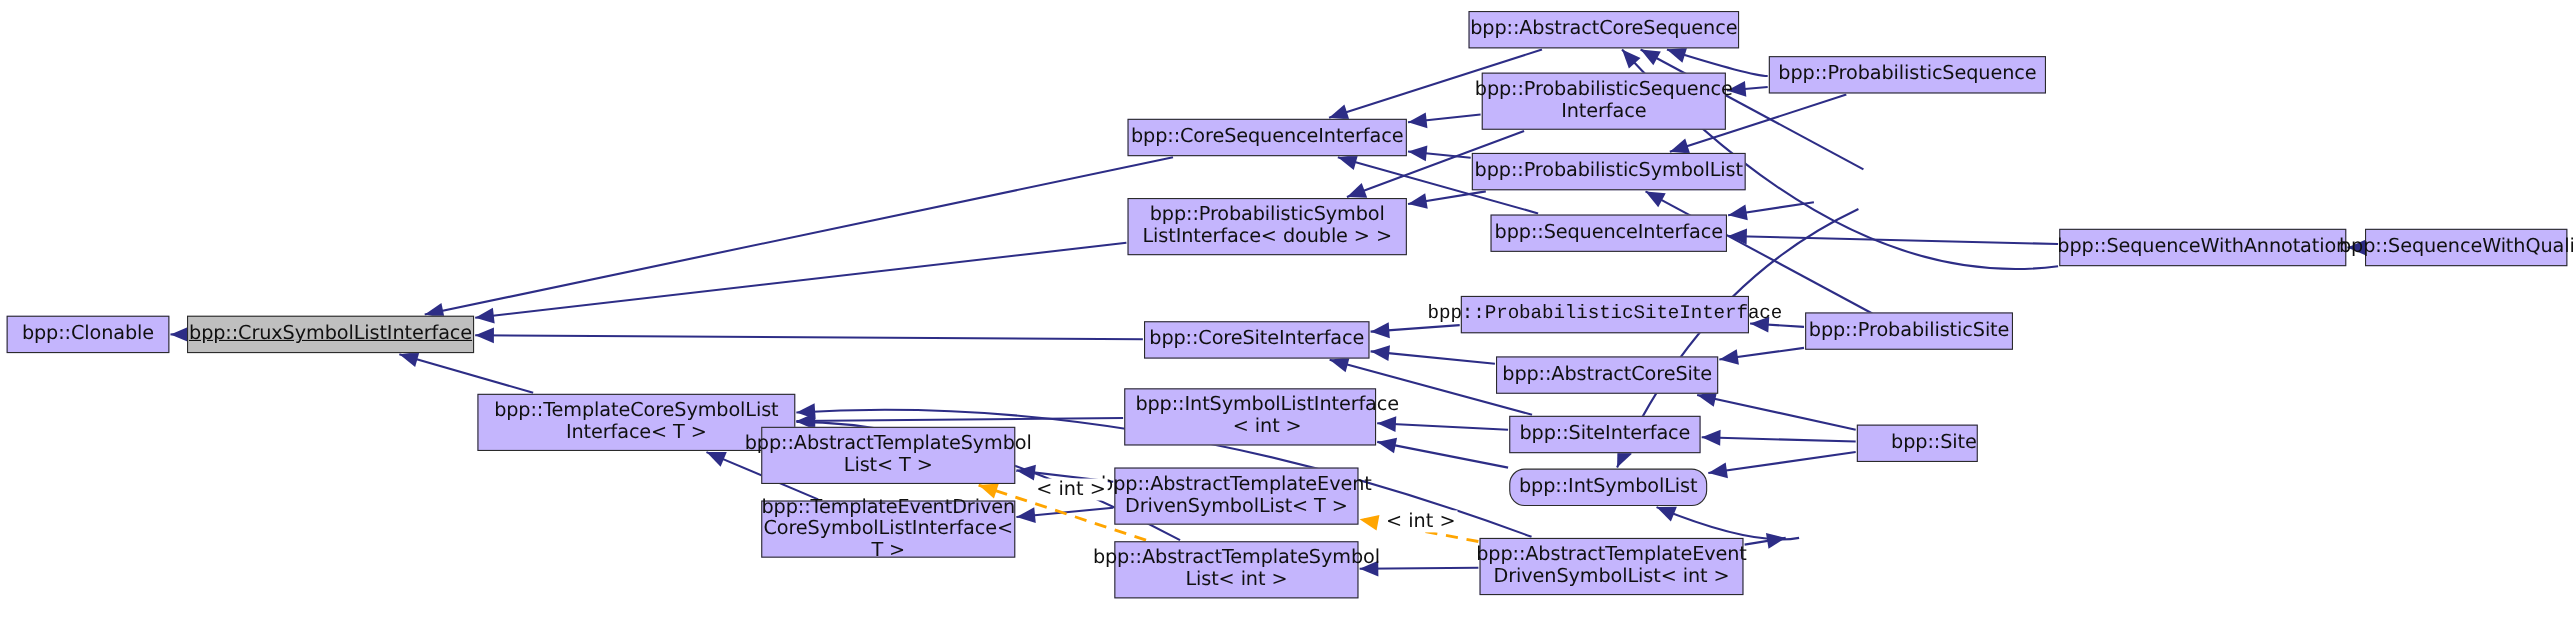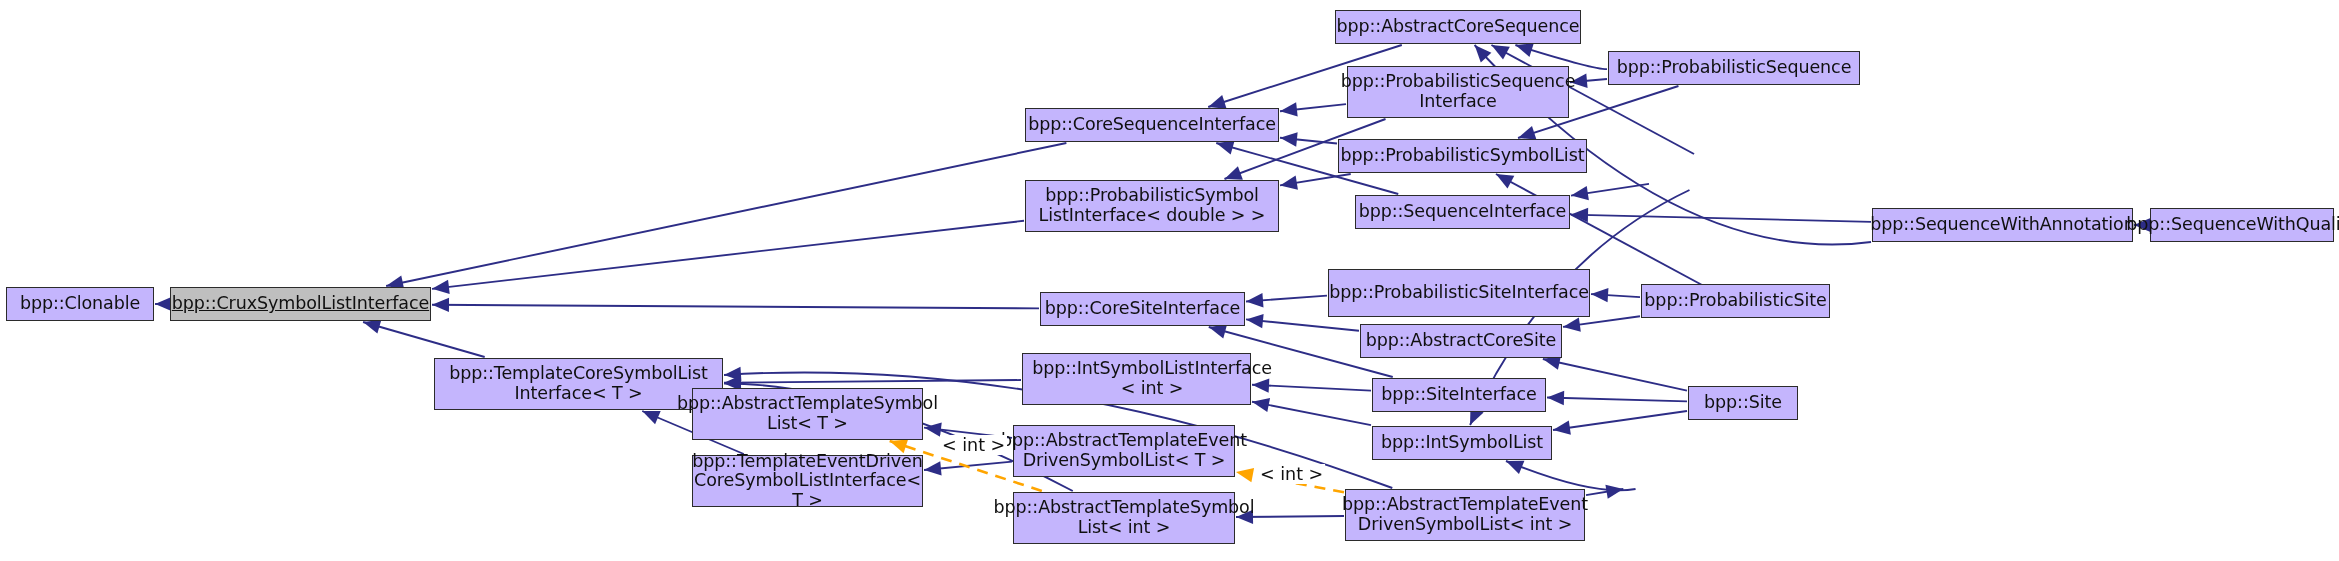--- a/index.html
+++ b/index.html
@@ -142,39 +142,39 @@
     </div>
     <div class="node" style="left: 1347px; top: 66px; width: 222px; height: 52px;">
       <div>bpp::ProbabilisticSequence<br>Interface</div>
     </div>
     <div class="node" style="left: 1338px; top: 139px; width: 249px; height: 34px;">
       <div>bpp::ProbabilisticSymbolList</div>
     </div>
     <div class="node" style="left: 1355px; top: 195px; width: 215px; height: 34px;">
       <div>bpp::SequenceInterface</div>
     </div>
-    <div class="node" style="left: 1328px; top: 269px; width: 262px; height: 48px;">
+    <div class="node" style="left: 1328px; top: 269px; width: 262px; height: 34px; font-family: Liberation Mono, monospace;">
       <div>bpp::ProbabilisticSiteInterface</div>
     </div>
     <div class="node" style="left: 1360px; top: 324px; width: 202px; height: 34px;">
       <div>bpp::AbstractCoreSite</div>
     </div>
     <div class="node" style="left: 1372px; top: 378px; width: 174px; height: 34px;">
       <div>bpp::SiteInterface</div>
     </div>
-    <div class="node" style="left: 1372px; top: 426px; width: 180px; height: 34px;">
+    <div class="node" style="left: 1372px; top: 426px; width: 180px; height: 34px; border-radius: 14px;">
       <div>bpp::IntSymbolList</div>
     </div>
     <div class="node" style="left: 1608px; top: 51px; width: 252px; height: 34px;">
       <div>bpp::ProbabilisticSequence</div>
     </div>
     <div class="node" style="left: 1641px; top: 284px; width: 189px; height: 34px;">
       <div>bpp::ProbabilisticSite</div>
     </div>
-    <div class="node" style="left: 1688px; top: 386px; width: 110px; height: 34px;">
+    <div class="node" style="left: 1688px; top: 386px; width: 110px; height: 34px; justify-content: flex-end;">
       <div>bpp::Site</div>
     </div>
     <div class="node" style="left: 1345px; top: 489px; width: 240px; height: 52px;">
       <div>bpp::AbstractTemplateEvent<br>DrivenSymbolList&lt; int &gt;</div>
     </div>
     <div class="node" style="left: 1872px; top: 208px; width: 261px; height: 34px;">
       <div>bpp::SequenceWithAnnotation</div>
     </div>
     <div class="node" style="left: 2150px; top: 208px; width: 184px; height: 34px;">
       <div>bpp::SequenceWithQuality</div>

